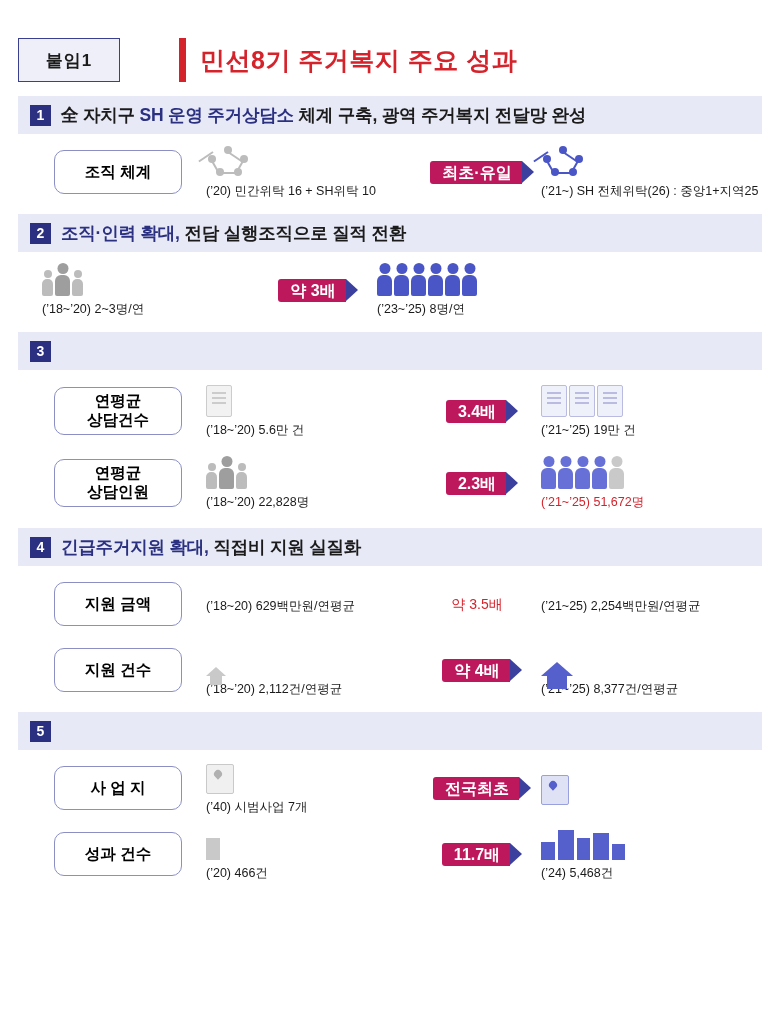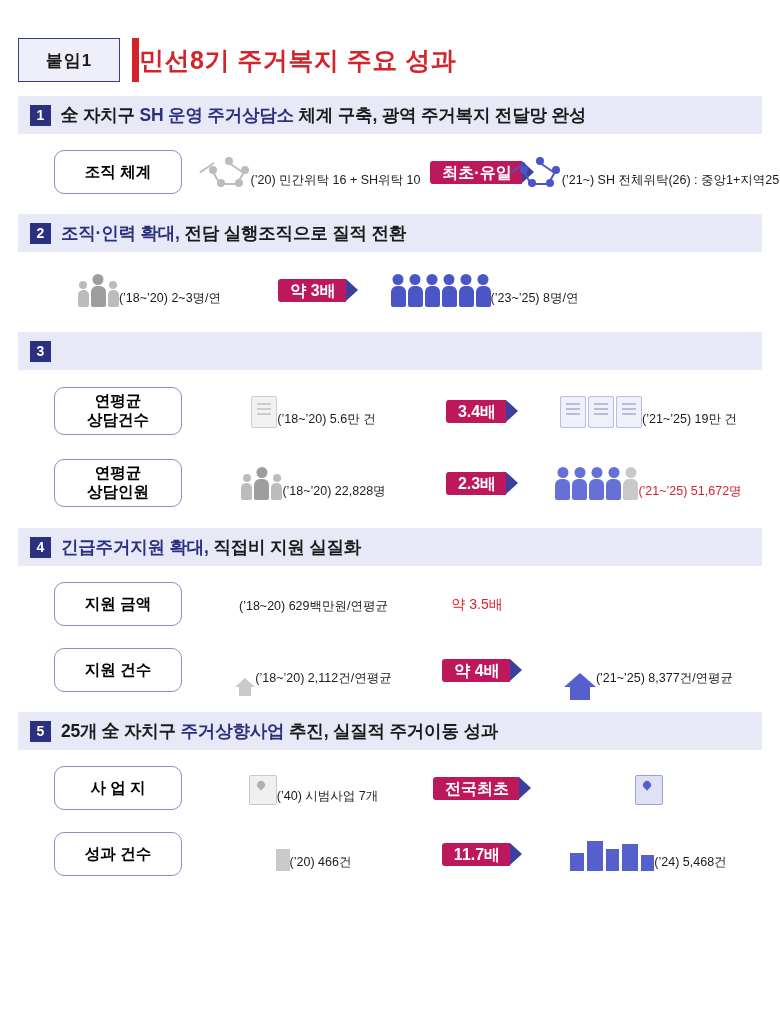--- a/index.html
+++ b/index.html
@@ -21,40 +21,41 @@
     box-sizing: border-box;
     padding: 0 18px;
   }
 
   
   .header {
     display: flex;
     align-items: stretch;
     margin-top: 38px;
     height: 44px;
+    gap: 47px;
   }
   .attach-tag {
     width: 100px;
     border: 1px solid #3b3f8f;
     background: #eeeff8;
     display: flex;
     align-items: center;
     justify-content: center;
     font-size: 17px;
     font-weight: bold;
     color: #1b1b1b;
     letter-spacing: 1px;
   }
   .header-title-wrap {
     flex: 1;
     margin-left: 12px;
     display: flex;
     align-items: center;
     border-left: 7px solid #d5232c;
-    padding-left: 0;
+    padding-left: 14px;
   }
   .header-title {
     font-size: 25px;
     font-weight: bold;
     color: #d5232c;
     letter-spacing: 0.5px;
   }
 
   
   .section {
@@ -122,22 +123,22 @@
   .panel {
     flex: 1;
     display: flex;
     align-items: center;
     position: relative;
     height: 100%;
   }
   .side {
     width: 215px;
     display: flex;
-    flex-direction: row;
-    align-items: flex-end;
+    flex-direction: column;
+    align-items: flex-start;
     justify-content: center;
     flex: none;
   }
   .side.left { margin-left: 24px; }
   .side.right { margin-left: 10px; }
   .mid {
     width: 110px;
     display: flex;
     align-items: center;
     justify-content: center;
@@ -475,20 +476,23 @@
 
     <div class="row">
       <div class="label-box">지원 금액</div>
       <div class="panel">
         <div class="side left">
           <div class="cap">(’18~20) 629백만원/연평균</div>
         </div>
         <div class="mid">
           <div class="badge plain">약 3.5배</div>
         </div>
+        <div class="side right">
+          <div class="cap">(’21~25) 2,254백만원/연평균</div>
+        </div>
       </div>
     </div>
 
     <div class="row">
       <div class="label-box">지원 건수</div>
       <div class="panel">
         <div class="side left">
           <div class="icons">
             <span class="house small"></span>
           </div>
@@ -503,21 +507,20 @@
           </div>
           <div class="cap">(’21~’25) 8,377건/연평균</div>
         </div>
       </div>
     </div>
   </div>
 
   <div class="section">
     <div class="section-bar">
       <div class="sec-num">5</div>
-      <div class="sec-title"><span>25개 全 자치구 </span><span class="hl">주거상향사업</span><span> 추진, 실질적 주거이동 성과</span></div>
     </div>
 
     <div class="row">
       <div class="label-box">사 업 지</div>
       <div class="panel">
         <div class="side left">
           <div class="icons">
             <span class="map gray"></span>
           </div>
           <div class="cap">(’40) 시범사업 7개</div>

